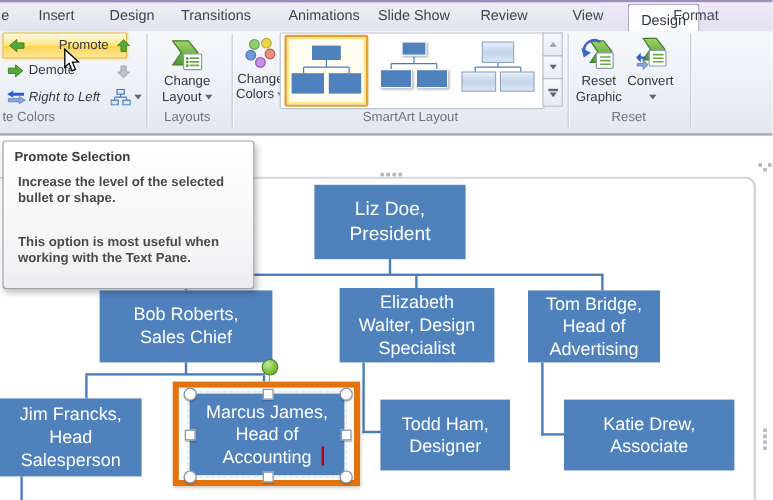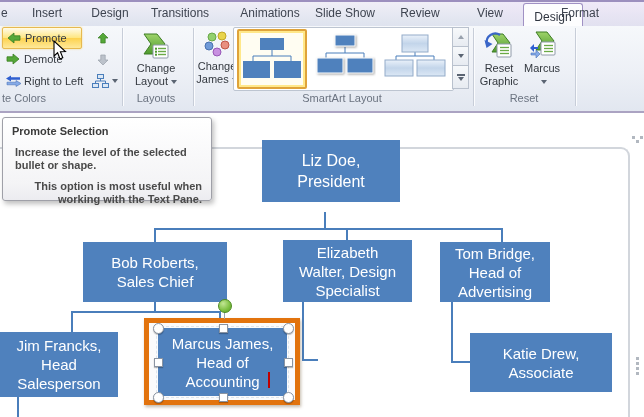--- a/index.html
+++ b/index.html
@@ -21,21 +21,21 @@
 
   
   #ribbon{position:absolute;left:0;top:26px;width:644px;height:85px;
     background:linear-gradient(180deg,#f6f8fb 0%,#edf0f6 55%,#e2e7f0 100%);
     border-bottom:2px solid #aba3c2;}
   .vsep{position:absolute;top:2px;width:1px;height:78px;background:#c7cdd8;box-shadow:1px 0 0 #fbfcfe;}
   .grouplabel{position:absolute;top:66px;font-size:11px;color:#6b7380;white-space:nowrap;}
   .smallbtn{position:absolute;height:20px;display:flex;align-items:center;font-size:11px;color:#33383f;border-radius:2px;}
   .smallbtn .txt{margin-left:5px;}
   .hover{background:linear-gradient(180deg,#fffbe9 0%,#fee67f 50%,#fdd24e 51%,#fee99a 100%);
-    border:1px solid #e7b94f;box-shadow:0 0 2px #f3d87b;}
+    border:1px solid #e7b94f;box-shadow:0 0 2px #f3d87b;padding-left:24px;}
   .bigbtn{position:absolute;top:2px;height:76px;display:flex;flex-direction:column;align-items:center;
     font-size:11px;color:#33383f;}
   .bigbtn .ico{margin-top:2px;}
   .bigbtn .l1,.bigbtn .l2{line-height:13px;}
   .caret{display:inline-block;width:0;height:0;border-left:3px solid transparent;
     border-right:3px solid transparent;border-top:4px solid #5a6472;margin-left:3px;vertical-align:middle;}
 
   
   #gallery{position:absolute;left:233px;top:1px;width:219px;height:62px;background:#fff;
     border:1px solid #bdc5d1;border-radius:2px;}
@@ -44,27 +44,27 @@
     display:flex;align-items:center;justify-content:center;}
   .thumb{position:absolute;display:block;}
   .scrollcol{position:absolute;left:452px;top:1px;width:17px;height:62px;}
   .scrollbtn{position:absolute;left:0;width:17px;background:linear-gradient(180deg,#f7f9fb,#e7ebf1);
     border:1px solid #b9c1cd;box-sizing:border-box;display:flex;align-items:center;justify-content:center;flex-direction:column;}
   .tri-up{width:0;height:0;border-left:3.5px solid transparent;border-right:3.5px solid transparent;border-bottom:4.5px solid #98a1ad;}
   .tri-dn{width:0;height:0;border-left:3.5px solid transparent;border-right:3.5px solid transparent;border-top:4.5px solid #5a6472;}
   .morebar{width:8px;height:2px;background:#5a6472;margin-bottom:1px;}
 
   
-  #tooltip{position:absolute;left:2px;top:117px;width:210px;height:84px;box-sizing:border-box;
+  #tooltip{position:absolute;left:2px;top:117px;width:210px;height:124px;box-sizing:border-box;
     background:linear-gradient(180deg,#ffffff 0%,#f4f4f6 80%,#ececf0 100%);
     border:1px solid #9fa0a8;border-radius:3px;box-shadow:2px 3px 5px rgba(0,0,0,.25);
     padding:7px 9px;z-index:30;}
   #tooltip .tt-title{font-size:11px;font-weight:bold;color:#3b3b3b;}
   #tooltip .tt-body{font-size:11px;color:#4a4a4a;line-height:13px;margin-top:9px;margin-left:3px;white-space:pre-line;font-weight:bold;}
-  #tooltip .tt-body + .tt-body{margin-top:8px;text-align:right;}
+  #tooltip .tt-body + .tt-body{margin-top:24px;}
 
   
   #canvas-border{position:absolute;left:-20px;top:147px;width:648px;height:400px;
     border-top:2px solid #d2d6dc;border-right:2px solid #d2d6dc;border-top-right-radius:9px;z-index:1;}
   .dot{position:absolute;width:3px;height:3px;background:#b2b8c0;z-index:2;}
 
   
   .conn{position:absolute;background:#4a7ebb;z-index:3;}
   .node{position:absolute;background:#4f81bd;color:#fff;display:flex;align-items:center;justify-content:center;
     text-align:center;white-space:pre-line;font-size:15px;line-height:19px;z-index:4;}
@@ -111,21 +111,21 @@
         <path d="M7 1 L1 6 L7 11 L7 8.2 H13 V3.8 H7 Z" fill="#55a839" stroke="#3a7d22" stroke-width="0.8"></path>
       </svg>
       <span class="txt" style="margin-left:22px">Promote</span>
     </div>
     <div class="smallbtn" style="left:2px;top:23px;width:78px;">
       <svg class="abs" style="left:4px;top:4px" width="14" height="12">
         <path d="M7 1 L13 6 L7 11 L7 8.2 H1 V3.8 H7 Z" fill="#55a839" stroke="#3a7d22" stroke-width="0.8"></path>
       </svg>
       <span class="txt" style="margin-left:22px">Demote</span>
     </div>
-    <div class="smallbtn" style="left:2px;top:45px;width:90px;">
+    <div class="smallbtn" style="left:2px;top:45px;width:90px;font-style:italic;">
       <svg class="abs" style="left:3px;top:4px" width="17" height="12">
         <path d="M6 0.5 L1 3.5 L6 6.5 L6 4.8 H15 V2.2 H6 Z" fill="#2f5fd0"></path>
         <path d="M11 5.5 L16 8.5 L11 11.5 L11 9.8 H2 V7.2 H11 Z" fill="#85aae8" stroke="#4a72b8" stroke-width="0.6"></path>
       </svg>
       <span class="txt" style="margin-left:22px">Right to Left</span>
     </div>
     <div class="smallbtn" style="left:93px;top:2px;width:20px;justify-content:center">
       <svg width="12" height="12">
         <path d="M6 1 L11 6 H8.2 V11 H3.8 V6 H1 Z" fill="#55a839" stroke="#3a7d22" stroke-width="0.7"></path>
       </svg>
@@ -178,21 +178,21 @@
 
     <div class="bigbtn" style="left:196px;width:42px;">
       <svg class="ico" width="28" height="30">
         <circle cx="9" cy="7" r="4" fill="#93d06e" stroke="#69a84a"></circle>
         <circle cx="19" cy="6" r="4" fill="#e8d44c" stroke="#c2a828"></circle>
         <circle cx="6" cy="16" r="4" fill="#6f9ad8" stroke="#4a72b0"></circle>
         <circle cx="22" cy="15" r="4" fill="#e89080" stroke="#c05848"></circle>
         <circle cx="14" cy="22" r="4" fill="#c890e0" stroke="#9858b8"></circle>
       </svg>
       <span class="l1">Change</span>
-      <span class="l2"><span>James</span><span class="caret"></span></span>
+      <span class="l2"><span>Colors</span><span class="caret"></span></span>
     </div>
 
     <div id="gallery">
       <div class="thumbsel">
         <svg width="62" height="52" viewBox="0 0 62 52">
           <g stroke="#4a7ebb" stroke-width="1" fill="none">
             <path d="M31 17 V23 M12 23 H50 M12 23 V28 M50 23 V28"></path>
           </g>
           <rect x="19" y="5" width="24" height="12" fill="#4f81bd"></rect>
           <rect x="2" y="28" width="27" height="17" fill="#4f81bd"></rect>
@@ -261,21 +261,21 @@
         <path d="M10 2 h11 l7 9 -7 9 h-11 l6 -9 z" fill="url(#grn)" stroke="#3d7d24"></path>
         <rect x="15" y="12" width="14" height="13" rx="1" fill="#ffffff" stroke="#8f9aa8"></rect>
         <g stroke="#6aaa46" stroke-width="1.3">
           <line x1="18" y1="15.5" x2="27" y2="15.5"></line>
             <line x1="18" y1="18.5" x2="27" y2="18.5"></line>
             <line x1="18" y1="21.5" x2="27" y2="21.5"></line>
         </g>
         <path d="M4 18 L8 14 V17 H12 V19 H8 V22 Z" fill="#2f5fd0"></path>
         <path d="M14 24 L10 28 V25 H5 V23 H10 V20 Z" fill="#85aae8" stroke="#4a72b8" stroke-width="0.6"></path>
       </svg>
-      <span class="l1">Marcus</span>
+      <span class="l1">Convert</span>
       <span class="l2"><span class="caret"></span></span>
     </div>
     <div class="grouplabel" style="left:524px;transform:translateX(-50%)">Reset</div>
 
     <div class="vsep" style="left:575px"></div>
   </div>
 
   <div id="canvas-border"></div>
 
   <div class="dot" style="left:317px;top:144px"></div>
@@ -298,33 +298,35 @@
   <div class="conn" style="left:154px;top:302px;width:2px;height:10px"></div>
   <div class="conn" style="left:71px;top:311px;width:150px;height:2px"></div>
   <div class="conn" style="left:71px;top:313px;width:2px;height:19px"></div>
   <div class="conn" style="left:219px;top:313px;width:2px;height:6px"></div>
   <div class="conn" style="left:302px;top:302px;width:2px;height:59px"></div>
   <div class="conn" style="left:302px;top:359px;width:16px;height:2px"></div>
   <div class="conn" style="left:451px;top:302px;width:2px;height:61px"></div>
   <div class="conn" style="left:451px;top:361px;width:20px;height:2px"></div>
   <div class="conn" style="left:17px;top:397px;width:2px;height:20px"></div>
 
-  <div class="node" id="node-liz" style="left:262px;top:140px;width:138px;height:62px">Liz Doe,
+  <div class="node" id="node-liz" style="left:262px;top:154px;width:126px;height:62px">Liz Doe,
 President</div>
   <div class="node" style="left:83px;top:242px;width:144px;height:60px">Bob Roberts,
 Sales Chief</div>
   <div class="node" style="left:283px;top:240px;width:129px;height:62px">Elizabeth
 Walter, Design
 Specialist</div>
   <div class="node" style="left:440px;top:242px;width:110px;height:60px">Tom Bridge,
 Head of
 Advertising</div>
   <div class="node" style="left:0px;top:332px;width:118px;height:65px">Jim Francks,
 Head
 Salesperson</div>
+  <div class="node" style="left:317px;top:333px;width:108px;height:59px">Todd Ham,
+Designer</div>
   <div class="node" style="left:470px;top:333px;width:142px;height:59px">Katie Drew,
 Associate</div>
 
   <div id="sel-frame"></div>
   <div class="node" style="left:158px;top:328px;width:129px;height:68px;z-index:6">Marcus James,
 Head of
 Accounting</div>
   <div id="sel-dash"></div>
   <div class="handle h-circ" style="left:153px;top:323px"></div>
   <div class="handle h-circ" style="left:283px;top:323px"></div>

